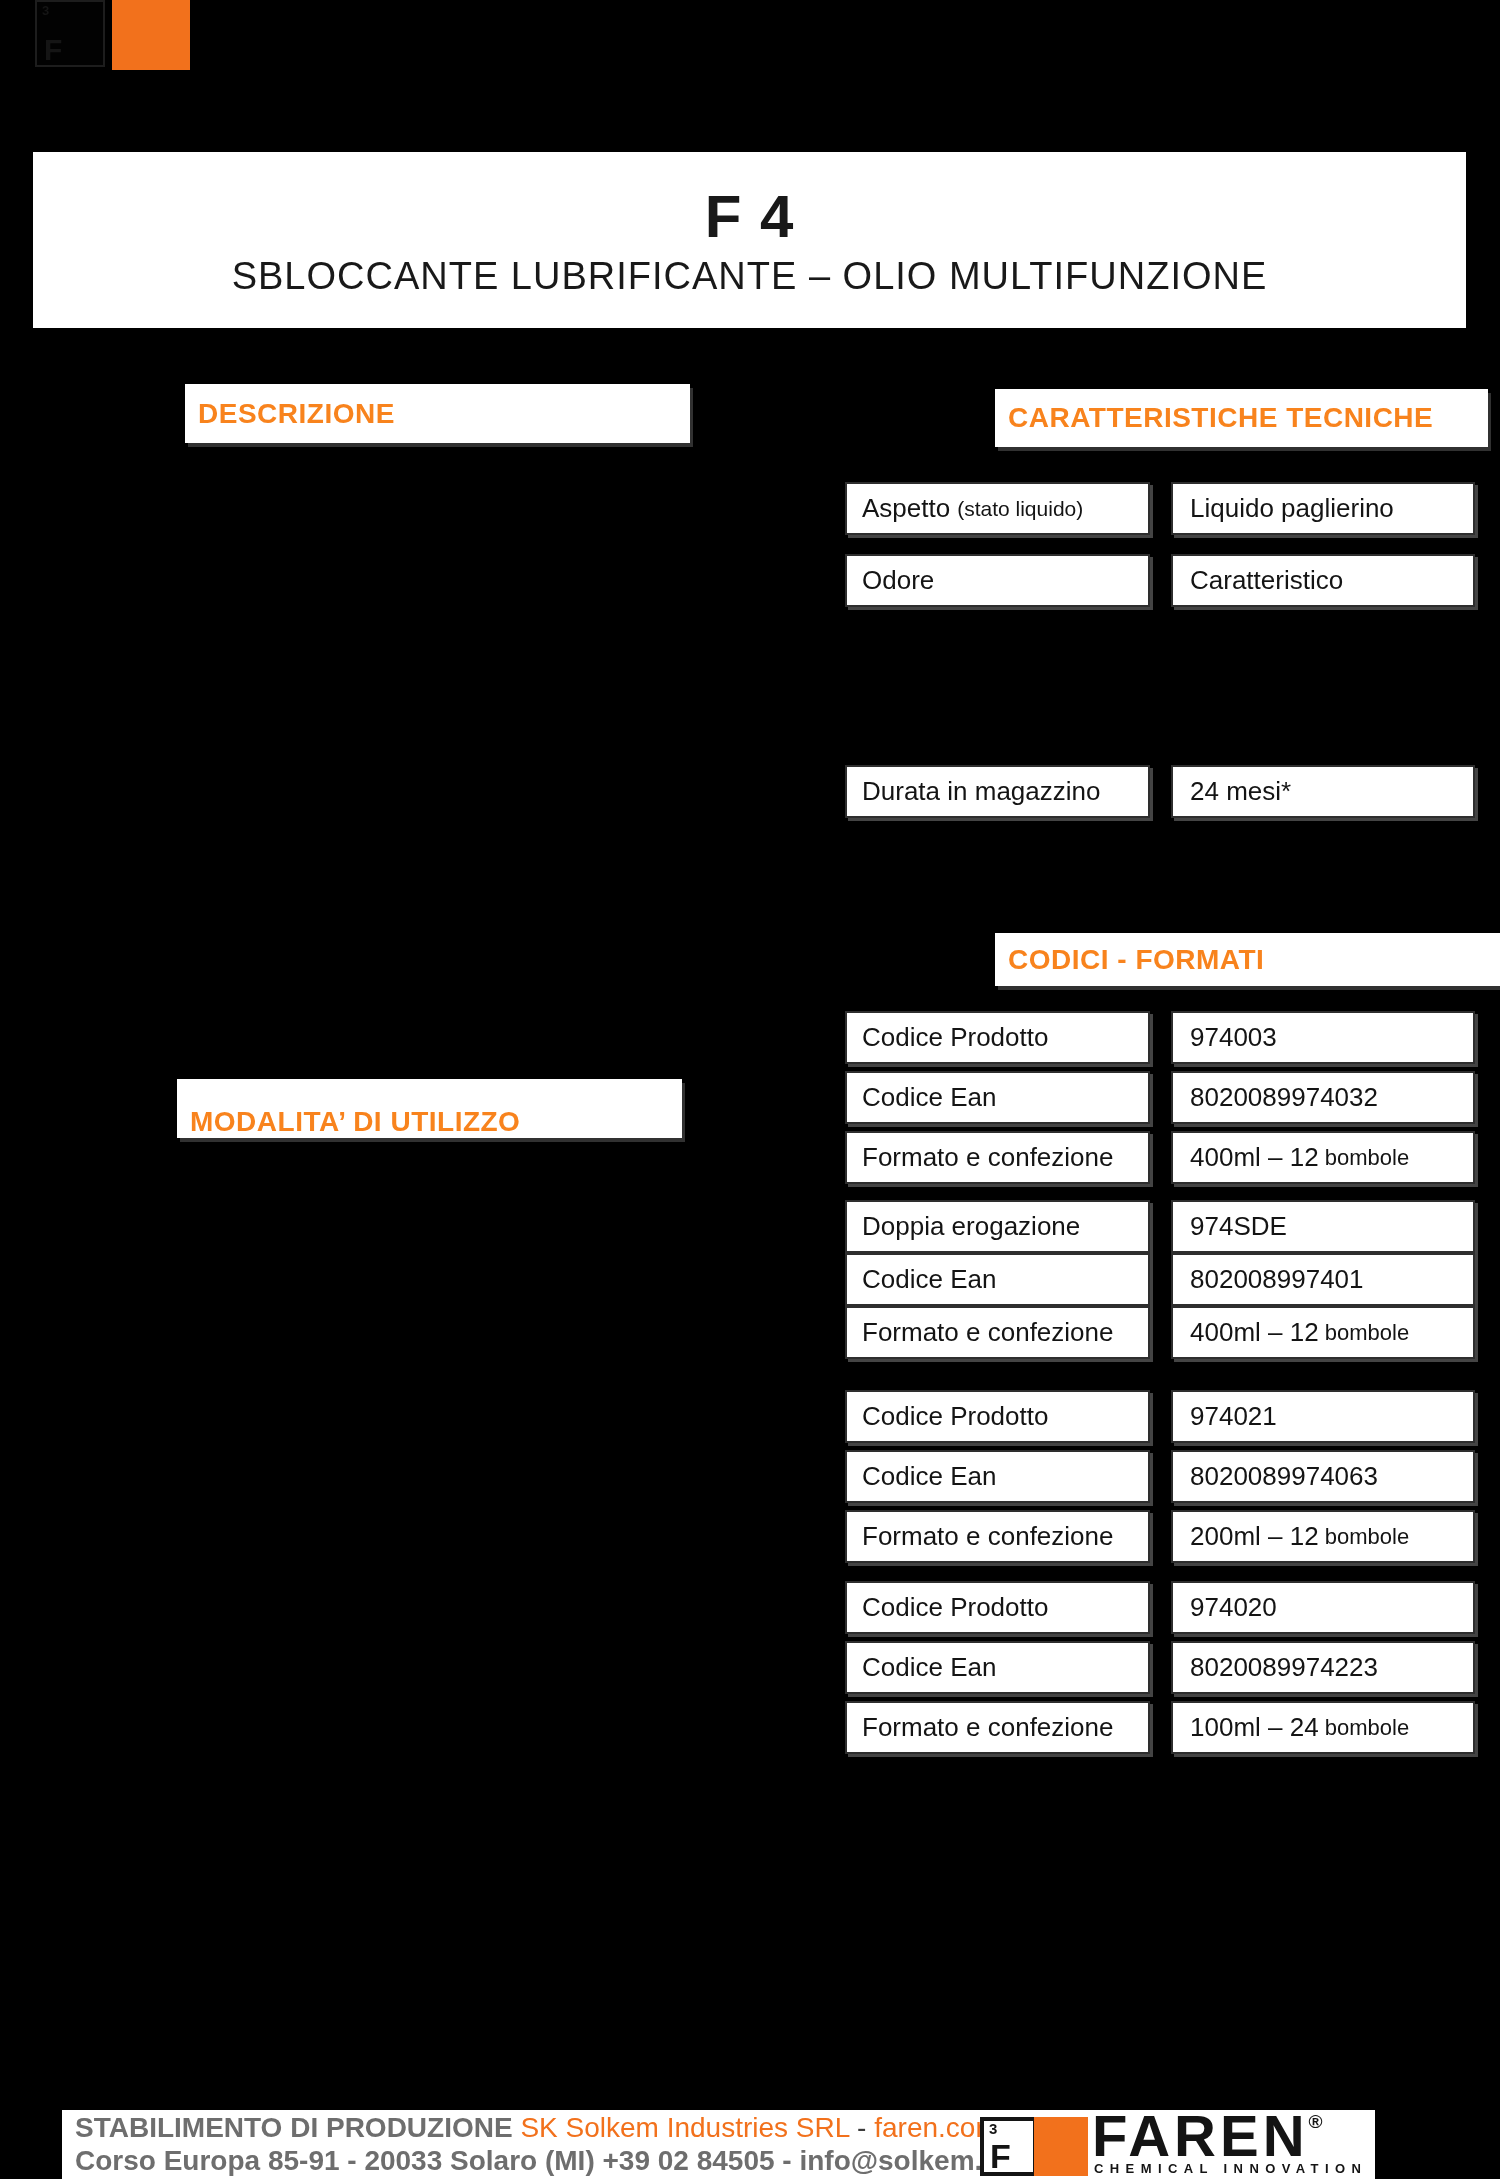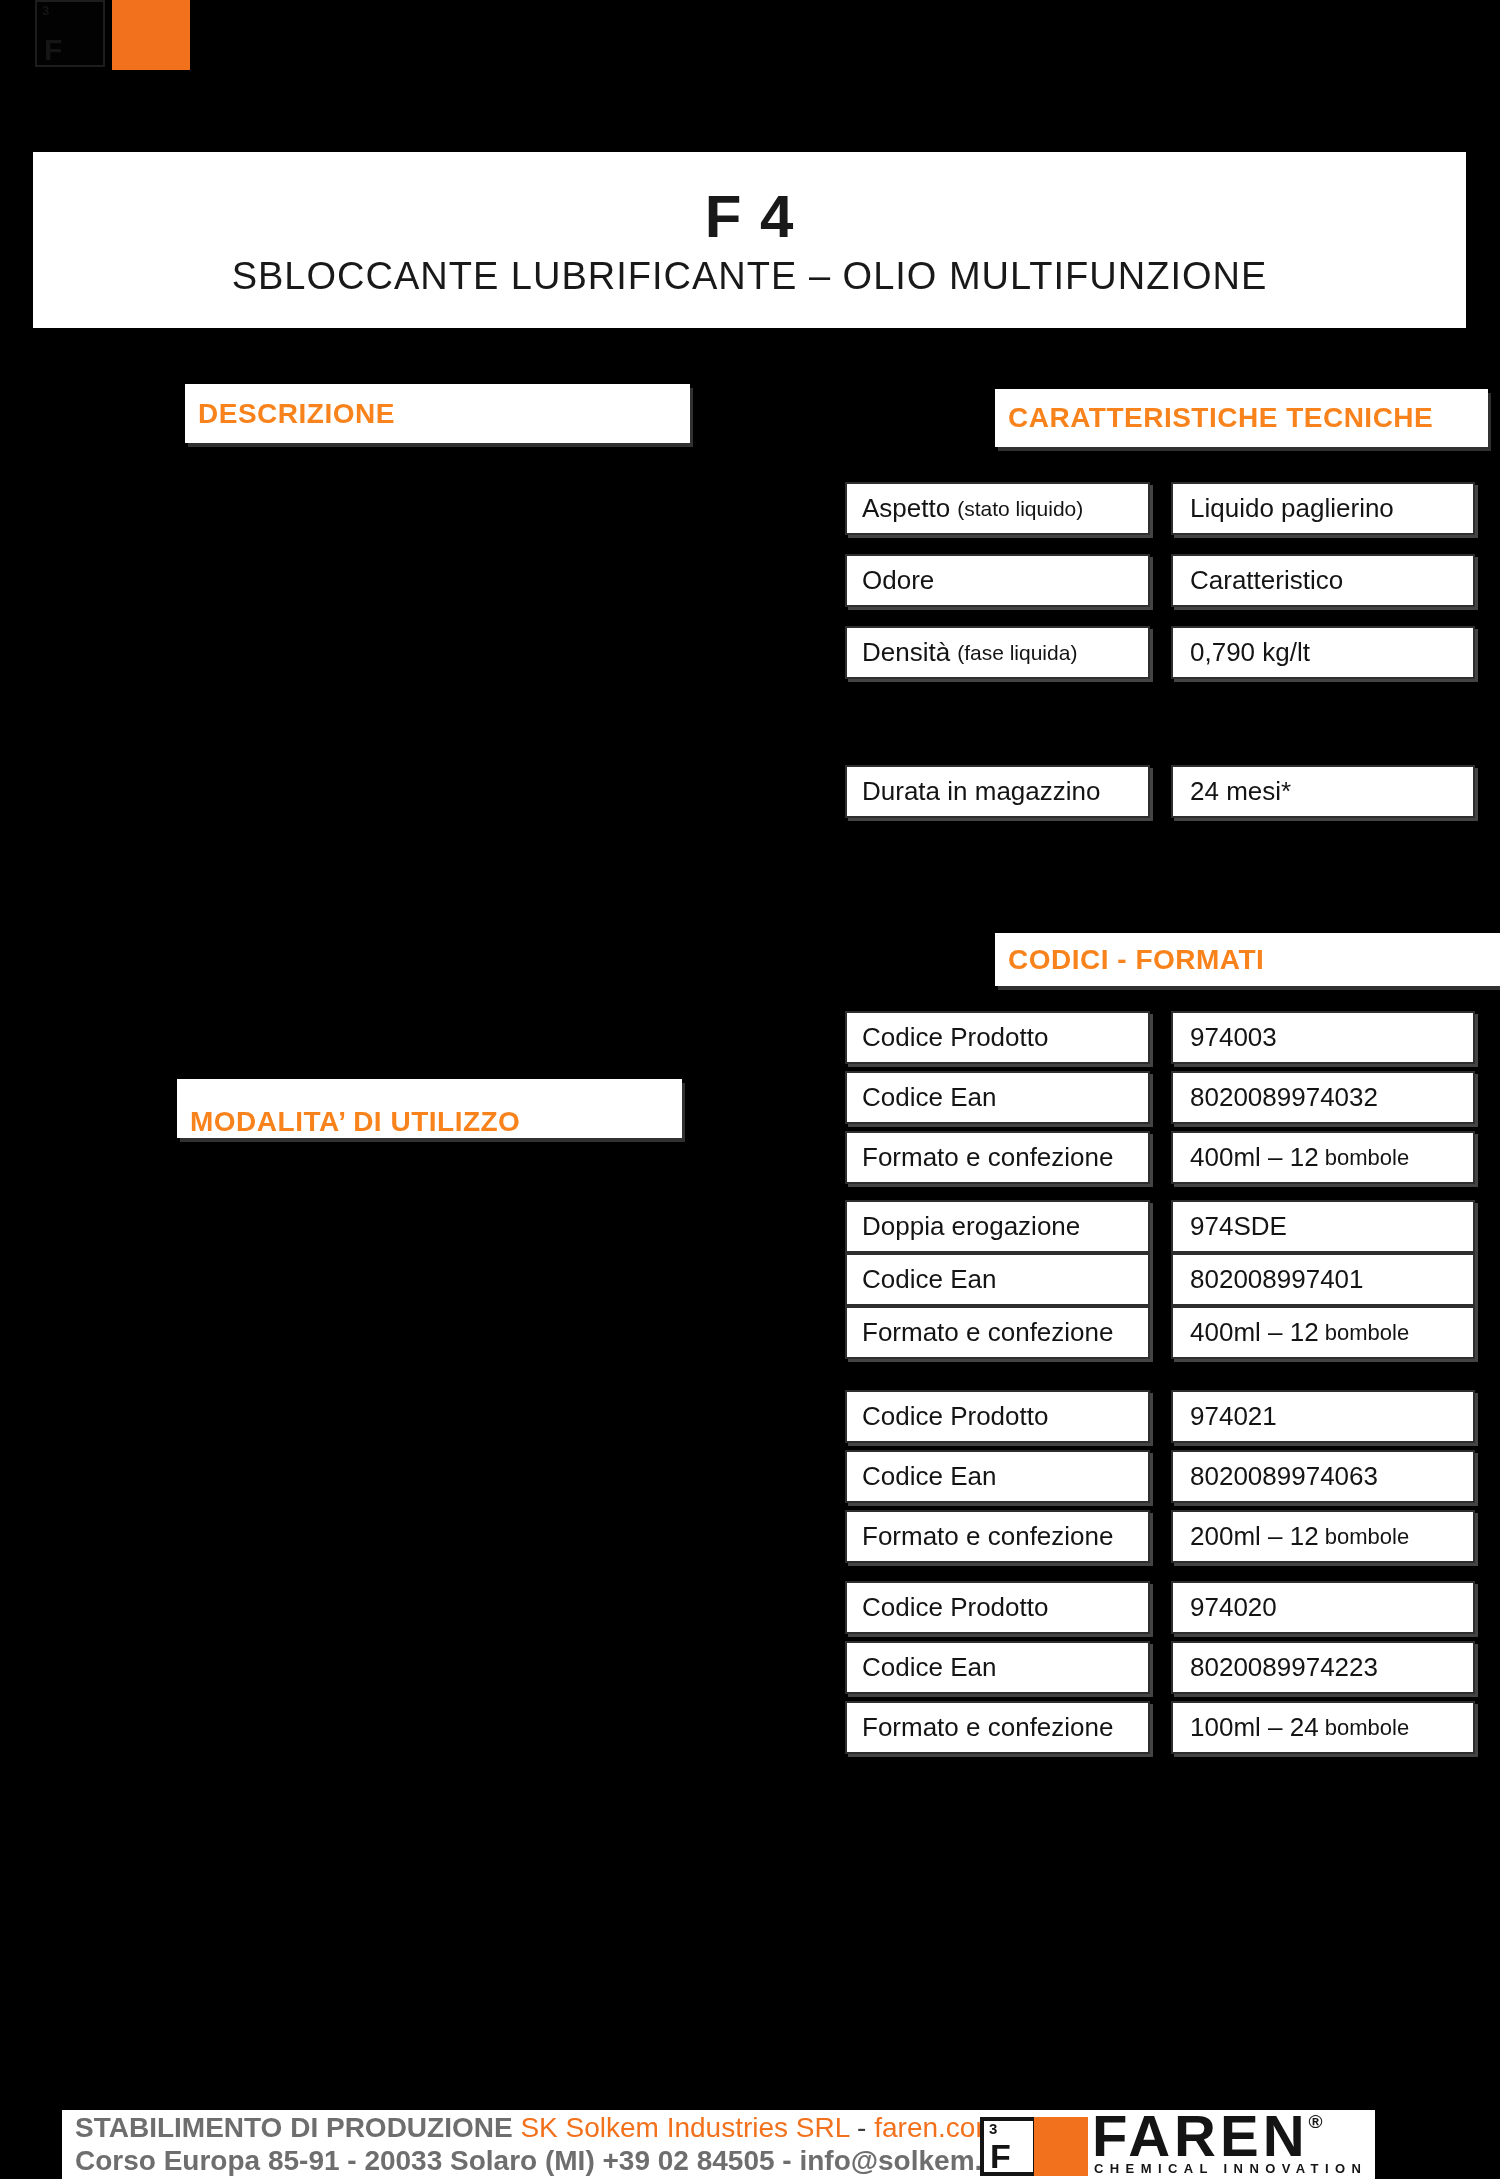--- a/index.html
+++ b/index.html
@@ -136,29 +136,20 @@
         </div>
       </div>
       <div class="kv">
         <div class="kv-label">
           <span class="lbl">Odore</span>
         </div>
         <div class="kv-value">
           <span class="val">Caratteristico</span>
         </div>
       </div>
-      <div class="kv">
-        <div class="kv-label">
-          <span class="lbl">Densità</span>
-          <span class="note">(fase liquida)</span>
-        </div>
-        <div class="kv-value">
-          <span class="val">0,790 kg/lt</span>
-        </div>
-      </div>
     </div>
   <div id="storage-row" class="rows-col">
       <div class="kv">
         <div class="kv-label">
           <span class="lbl">Durata in magazzino</span>
         </div>
         <div class="kv-value">
           <span class="val">24 mesi*</span>
         </div>
       </div>

